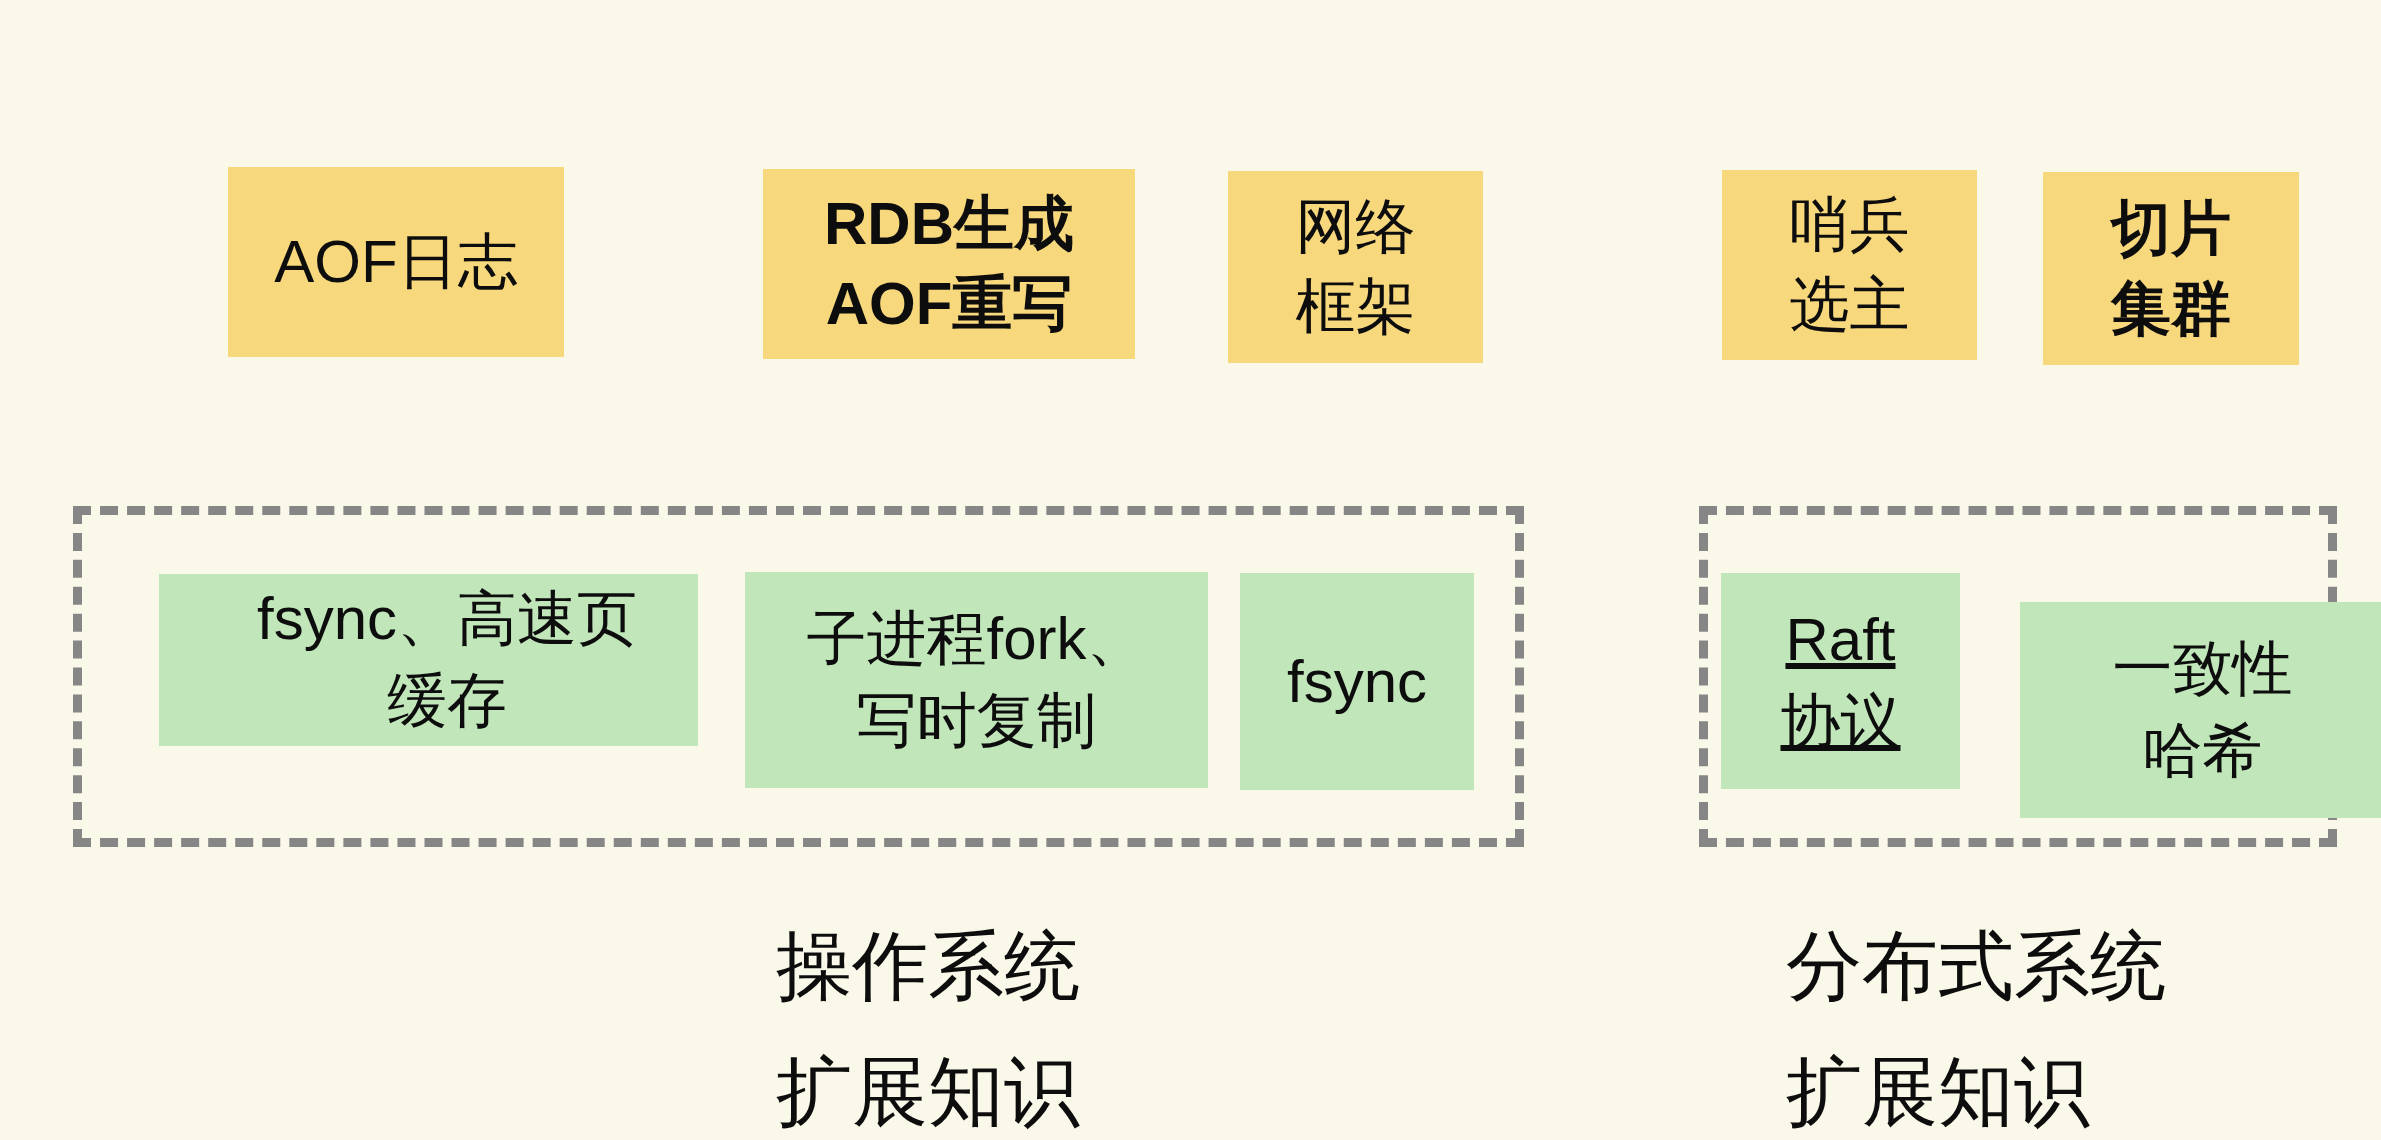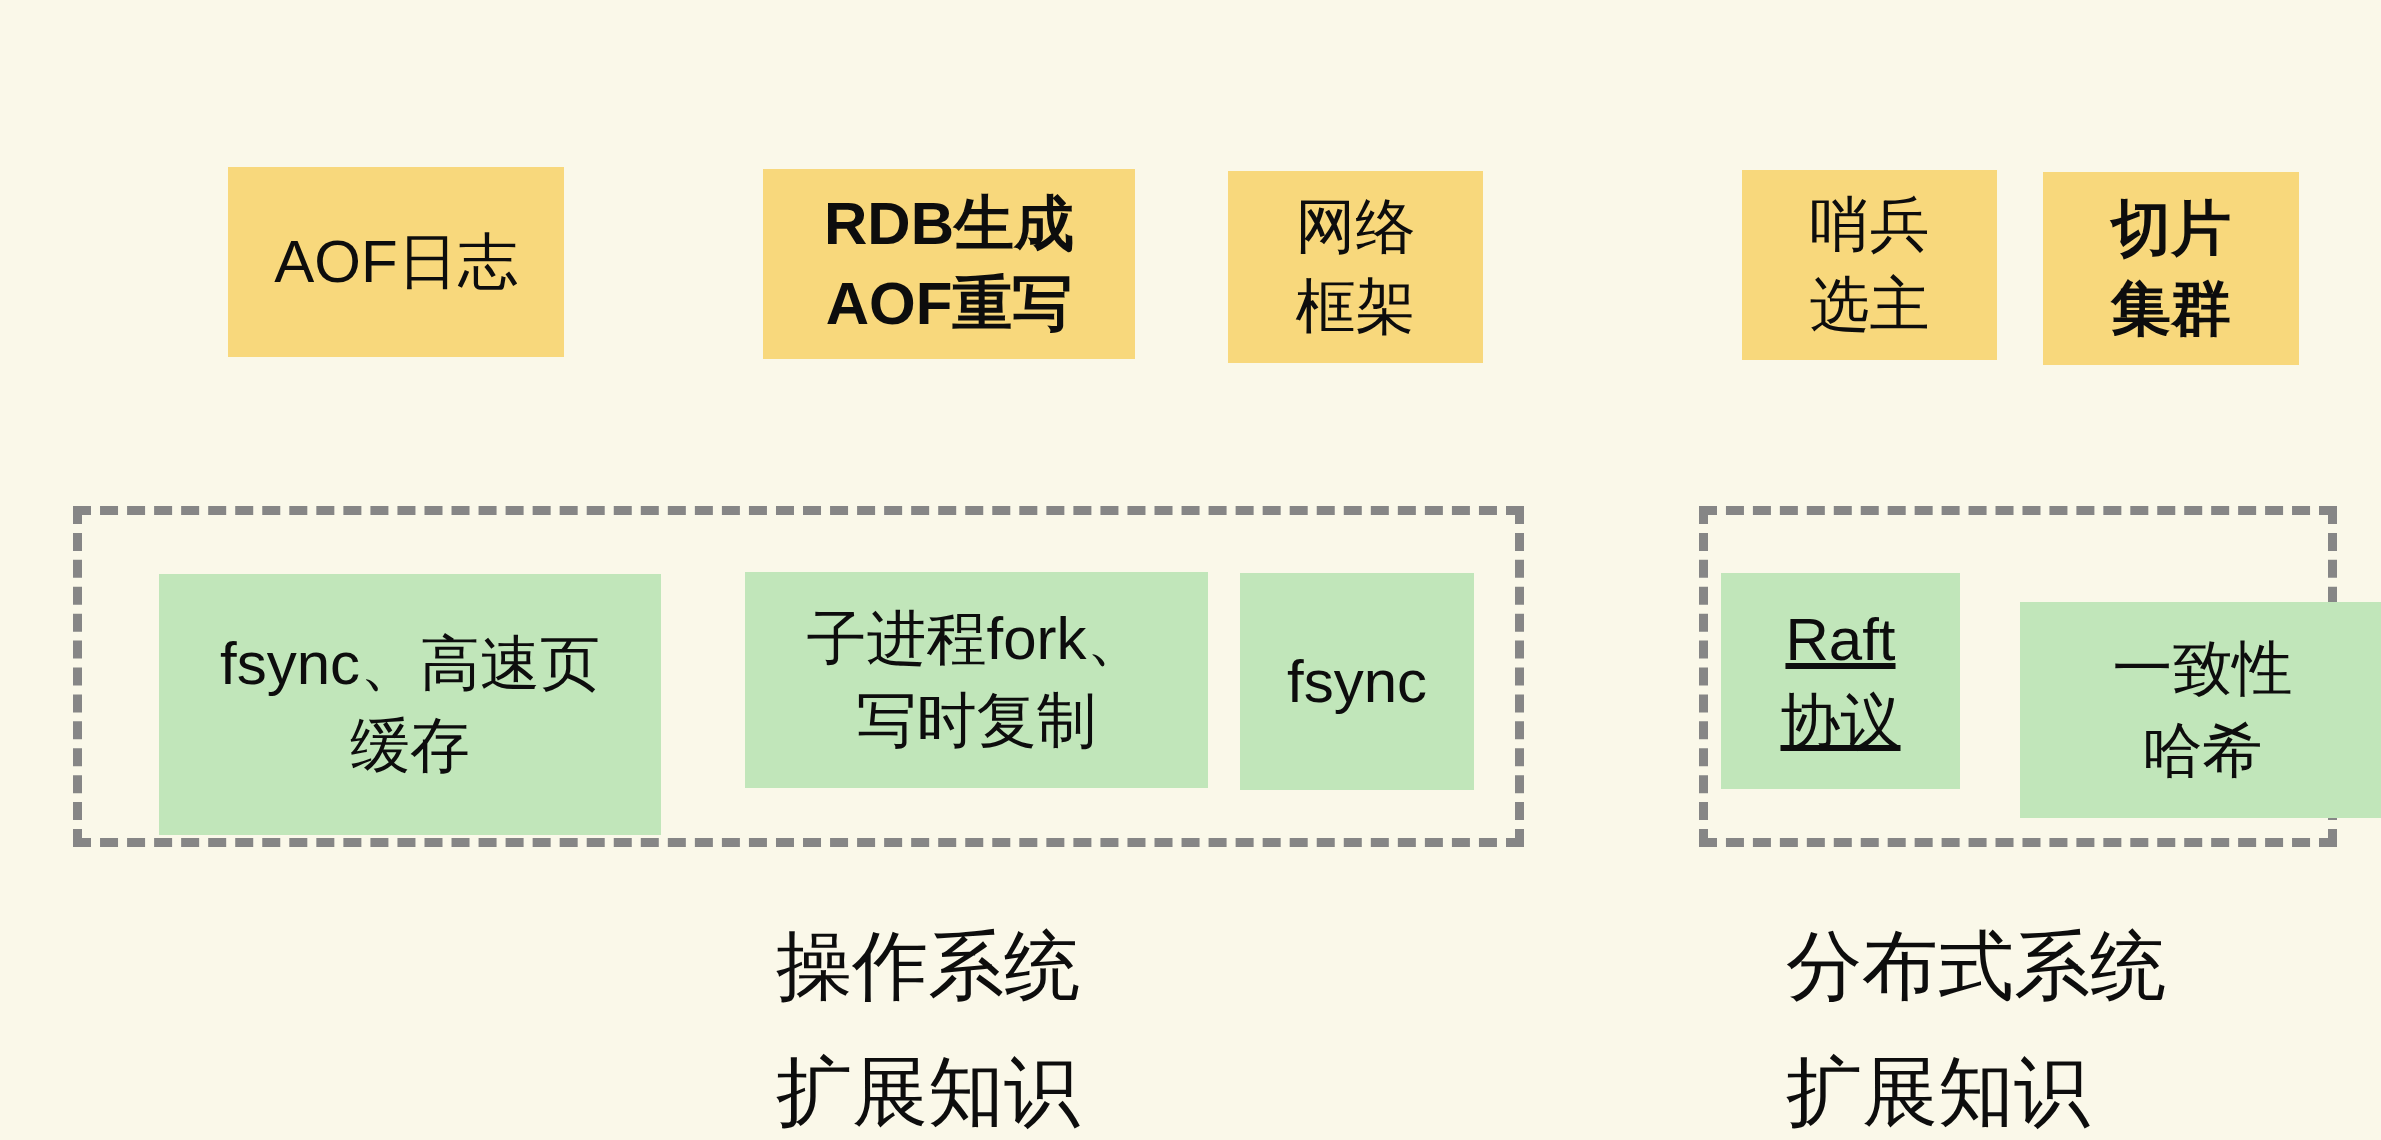--- a/index.html
+++ b/index.html
@@ -43,29 +43,29 @@
     font-size: 76px;
     line-height: 126px;
     white-space: pre-line;
     letter-spacing: 0px;
   }
 
   
   #topic-aof-log      { left: 228px;  top: 167px; width: 336px; height: 190px; }
   #topic-rdb-rewrite  { left: 763px;  top: 169px; width: 372px; height: 190px; font-weight: bold; }
   #topic-net-frame    { left: 1228px; top: 171px; width: 255px; height: 192px; }
-  #topic-sentinel     { left: 1722px; top: 170px; width: 255px; height: 190px; margin-left: 20px; }
+  #topic-sentinel     { left: 1722px; top: 170px; width: 255px; height: 190px; }
   #topic-slice        { left: 2043px; top: 172px; width: 256px; height: 193px; font-weight: bold; }
 
   
   #group-os   { left: 73px;   top: 506px; width: 1451px; height: 341px; }
   #group-dist { left: 1699px; top: 506px; width: 638px;  height: 341px; }
 
   
-  #detail-fsync { left: 159px;  top: 574px; width: 502px; height: 261px; }
+  #detail-fsync { left: 159px;  top: 574px; width: 502px; height: 172px; padding-left: 37px; }
   #detail-fork  { left: 745px;  top: 572px; width: 463px; height: 216px; }
   #detail-epoll { left: 1240px; top: 573px; width: 234px; height: 217px; }
   #detail-raft  { left: 1721px; top: 573px; width: 239px; height: 216px; text-decoration: underline; }
   #detail-hash  { left: 2020px; top: 602px; width: 365px; height: 216px; }
 
   
   #label-os   { left: 776px;  top: 903px; }
   #label-dist { left: 1786px; top: 903px; }
 </style>
 </head>

